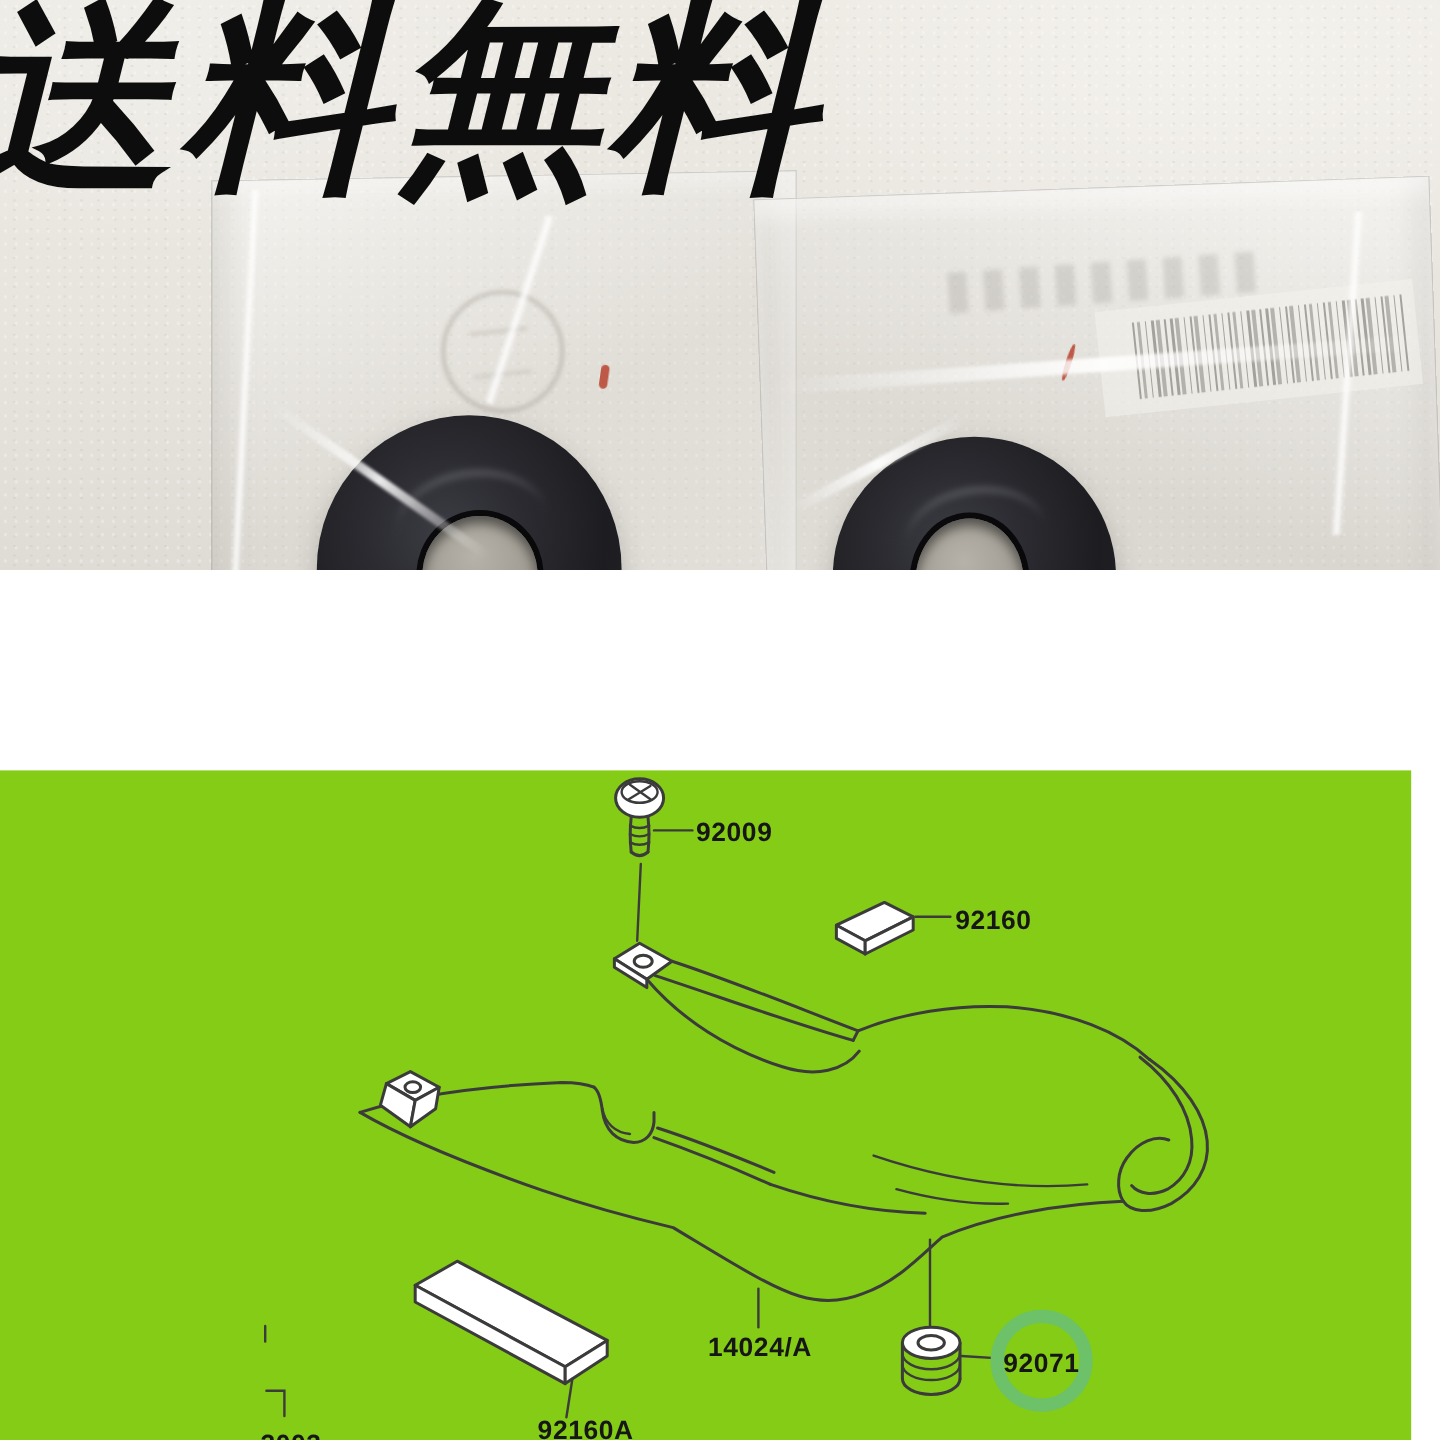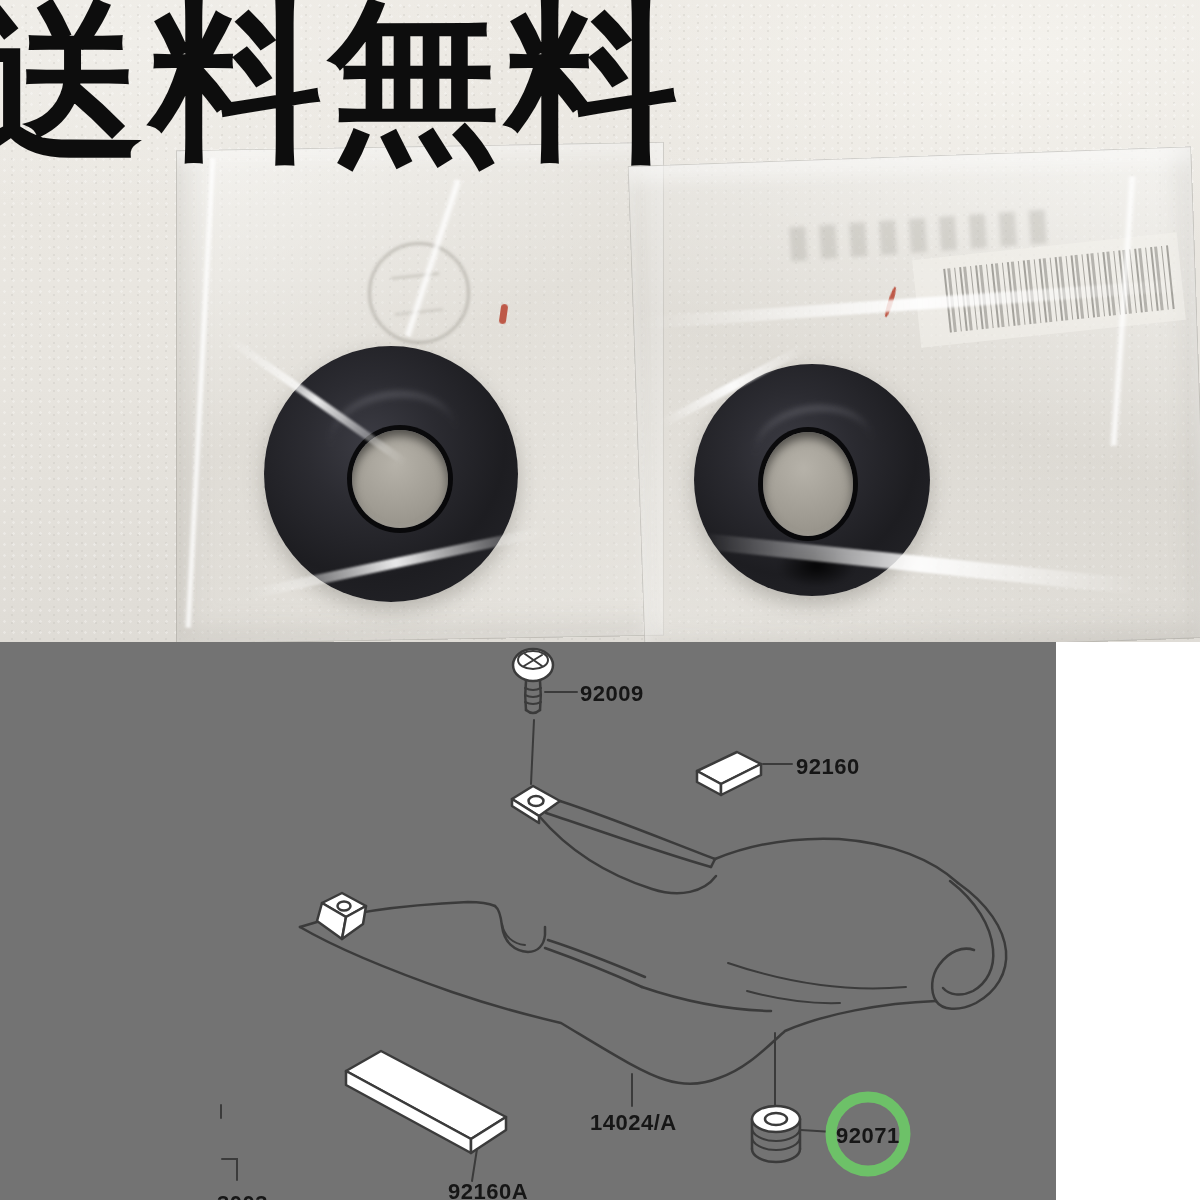--- a/index.html
+++ b/index.html
@@ -1,21 +1,21 @@
 <!DOCTYPE html>
 <html><head>
 <meta charset="utf-8">
 <style>
   html,body{margin:0;padding:0;background:#888;}
   .stage{
     position:relative;width:1200px;height:1200px;overflow:hidden;
     background:#ffffff;font-family:"Liberation Sans","DejaVu Sans",sans-serif;
   }
   
-  .photo{position:absolute;left:0;top:0;width:1200px;height:642px;overflow:hidden;background:#e9e6e0;}
+  .photo{position:absolute;left:0;top:0;width:1200px;height:475px;overflow:hidden;background:#e9e6e0;font-style:italic;}
   .foam{
     position:absolute;inset:0;
     background:
       radial-gradient(620px 300px at 85% 8%, #f4f2ed 0%, rgba(244,242,237,0) 70%),
       radial-gradient(520px 260px at 12% 6%, #f0eee9 0%, rgba(240,238,233,0) 70%),
       linear-gradient(180deg,#edeae4 0%,#e8e5df 55%,#dfdcd6 100%);
   }
   .noise{
     position:absolute;inset:0;opacity:.75;
     background-image:
@@ -89,21 +89,21 @@
   .c6{left:1118px;top:176px;width:10px;height:270px;transform:rotate(4deg);}
   .c7{left:642px;top:298px;width:548px;height:12px;transform:rotate(-4deg);}
   .c8{left:428px;top:176px;width:10px;height:164px;transform:rotate(18deg);}
   .banner{
     position:absolute;left:-28px;top:-14px;width:780px;
     font-family:"Liberation Serif","DejaVu Serif",serif;
     font-size:172px;font-weight:700;line-height:1.12;letter-spacing:6px;
     color:#0d0d0d;white-space:nowrap;
   }
   
-  .diagram{position:absolute;left:0;top:642px;width:1056px;height:558px;background:#737373;}
+  .diagram{position:absolute;left:0;top:642px;width:1176px;height:558px;background:#84cc16;}
   .diagram svg{display:block;}
   .dline{fill:none;stroke:#3b3b3b;stroke-width:2.5;stroke-linecap:round;stroke-linejoin:round;}
   .dfill{fill:#ffffff;stroke:#3b3b3b;stroke-width:2.5;stroke-linejoin:round;}
   .dthin{fill:none;stroke:#3b3b3b;stroke-width:2;stroke-linecap:round;}
   .dlabel{font-family:"Liberation Sans","DejaVu Sans",sans-serif;font-weight:bold;font-size:22px;letter-spacing:.5px;fill:#161616;}
 </style>
 </head>
 <body>
 
 <div class="stage">

